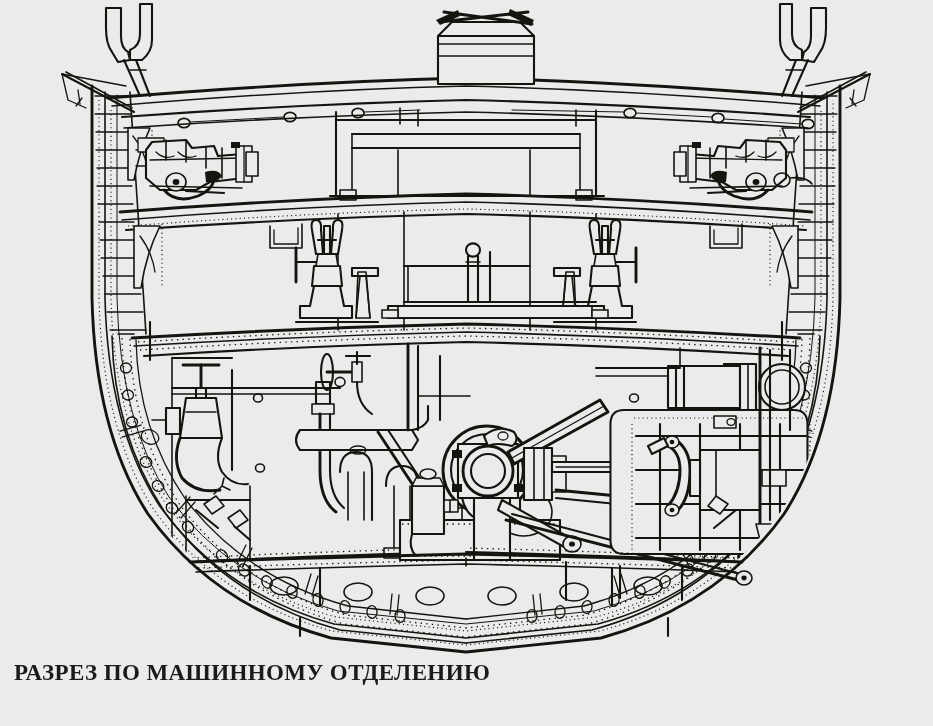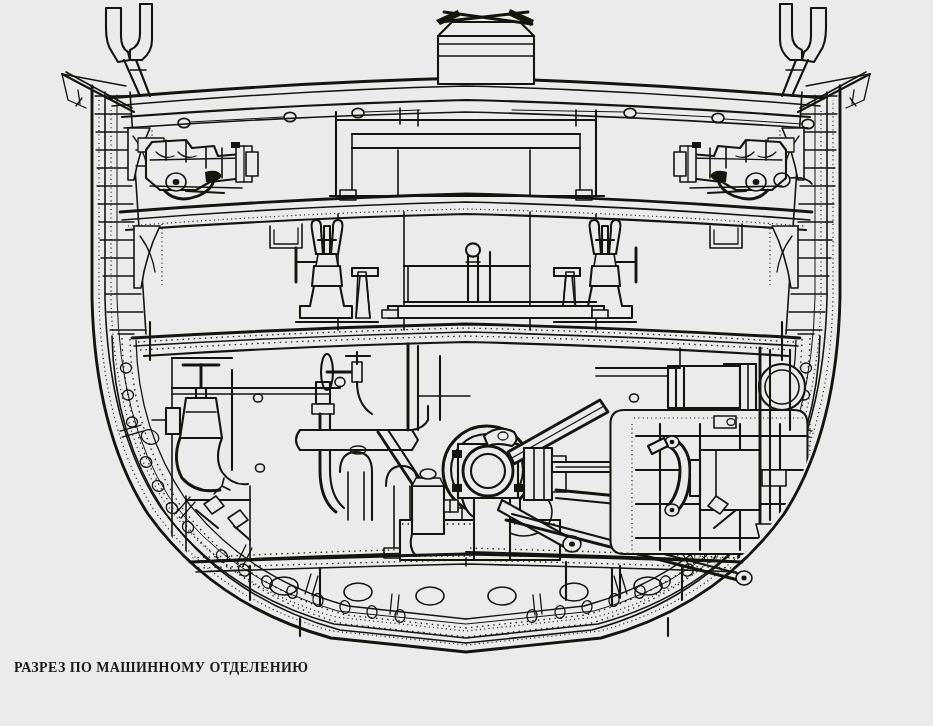--- a/index.html
+++ b/index.html
@@ -6,21 +6,21 @@
   html,body{margin:0;padding:0;background:#ebebeb;}
   body{
     width:933px;height:726px;overflow:hidden;position:relative;
     font-family:"Liberation Serif", serif;
   }
   #page-wrap{position:absolute;inset:0;width:933px;height:726px;background:#ebebeb;}
   #drawing{position:absolute;left:0;top:0;width:933px;height:726px;display:block;}
   .caption{
     position:absolute;left:14px;top:660px;
     font-family:"Liberation Serif", serif;
-    font-weight:700;font-size:14px;letter-spacing:.4px;
+    font-weight:700;font-size:23px;letter-spacing:.4px;
     color:#1a1a1a;white-space:nowrap;
   }
 </style>
 </head>
 <body>
 
 <div id="page-wrap">
 
   <svg id="drawing" viewBox="0 0 933 726" width="933" height="726" xmlns="http://www.w3.org/2000/svg">
     <defs>

